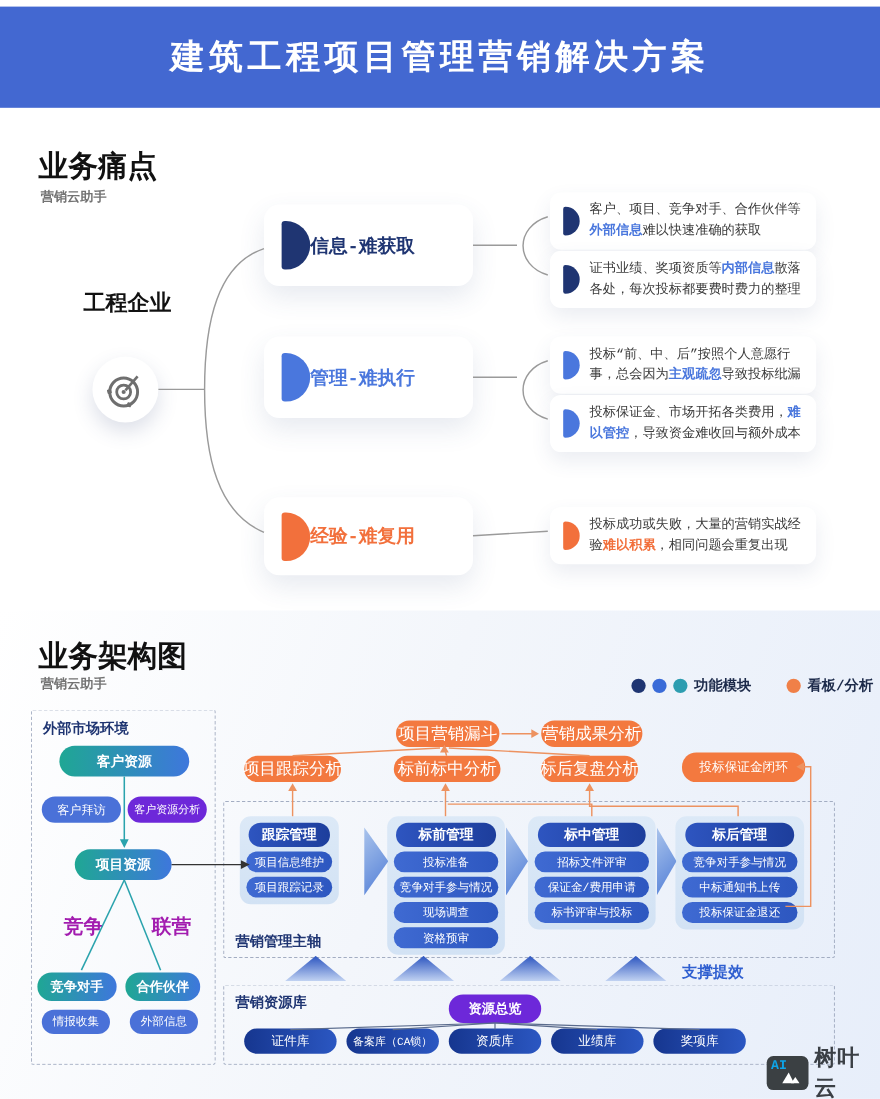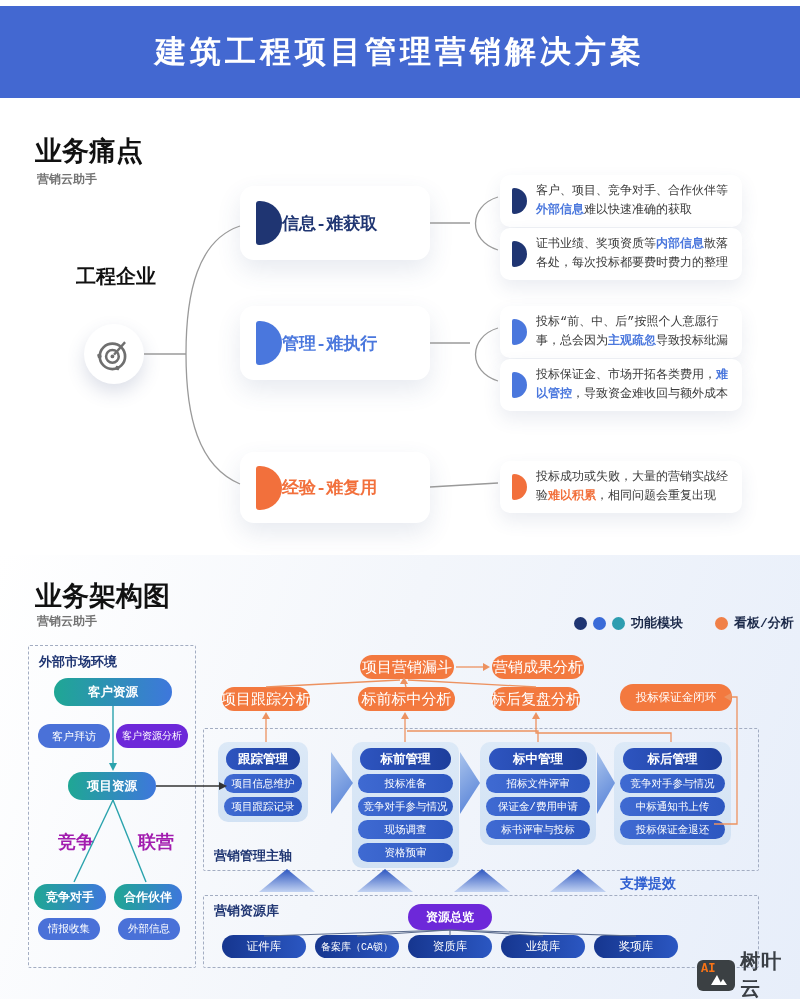--- a/index.html
+++ b/index.html
@@ -204,21 +204,21 @@
 
   <div class="abs pill p-orange" style="left:408px;top:904px;width:84px;height:26px;border-radius:13px;font-size:12px;font-weight:bold">资源总览</div>
   <div class="abs pill p-navy" style="left:222px;top:935px;width:84px;height:23px;border-radius:12px;font-size:11.5px">证件库</div>
   <div class="abs pill p-navy" style="left:315px;top:935px;width:84px;height:23px;border-radius:12px;font-size:10px">备案库（CA锁）</div>
   <div class="abs pill p-navy" style="left:408px;top:935px;width:84px;height:23px;border-radius:12px;font-size:11.5px">资质库</div>
   <div class="abs pill p-navy" style="left:501px;top:935px;width:84px;height:23px;border-radius:12px;font-size:11.5px">业绩库</div>
   <div class="abs pill p-navy" style="left:594px;top:935px;width:84px;height:23px;border-radius:12px;font-size:11.5px">奖项库</div>
 
   <div class="abs" style="left:697px;top:948px;display:flex;align-items:center;gap:5px">
     <div class="wm-box">
-      <span style="color:#f97316;font-size:12px;font-weight:bold">AI</span>
+      <span style="color:#0ea5e9;font-size:12px;font-weight:bold">AI</span>
       <svg width="16" height="14" viewBox="0 0 16 14" style="margin:9px 0 0 -4px">
         <polygon points="0,14 6,4 11,14" fill="#fff"></polygon>
           <polygon points="8,14 12,8 16,14" fill="#fff"></polygon>
       </svg>
     </div>
     <span class="wm-txt">树叶云</span>
   </div>
 
   <svg class="overlay" width="800" height="999">
 

